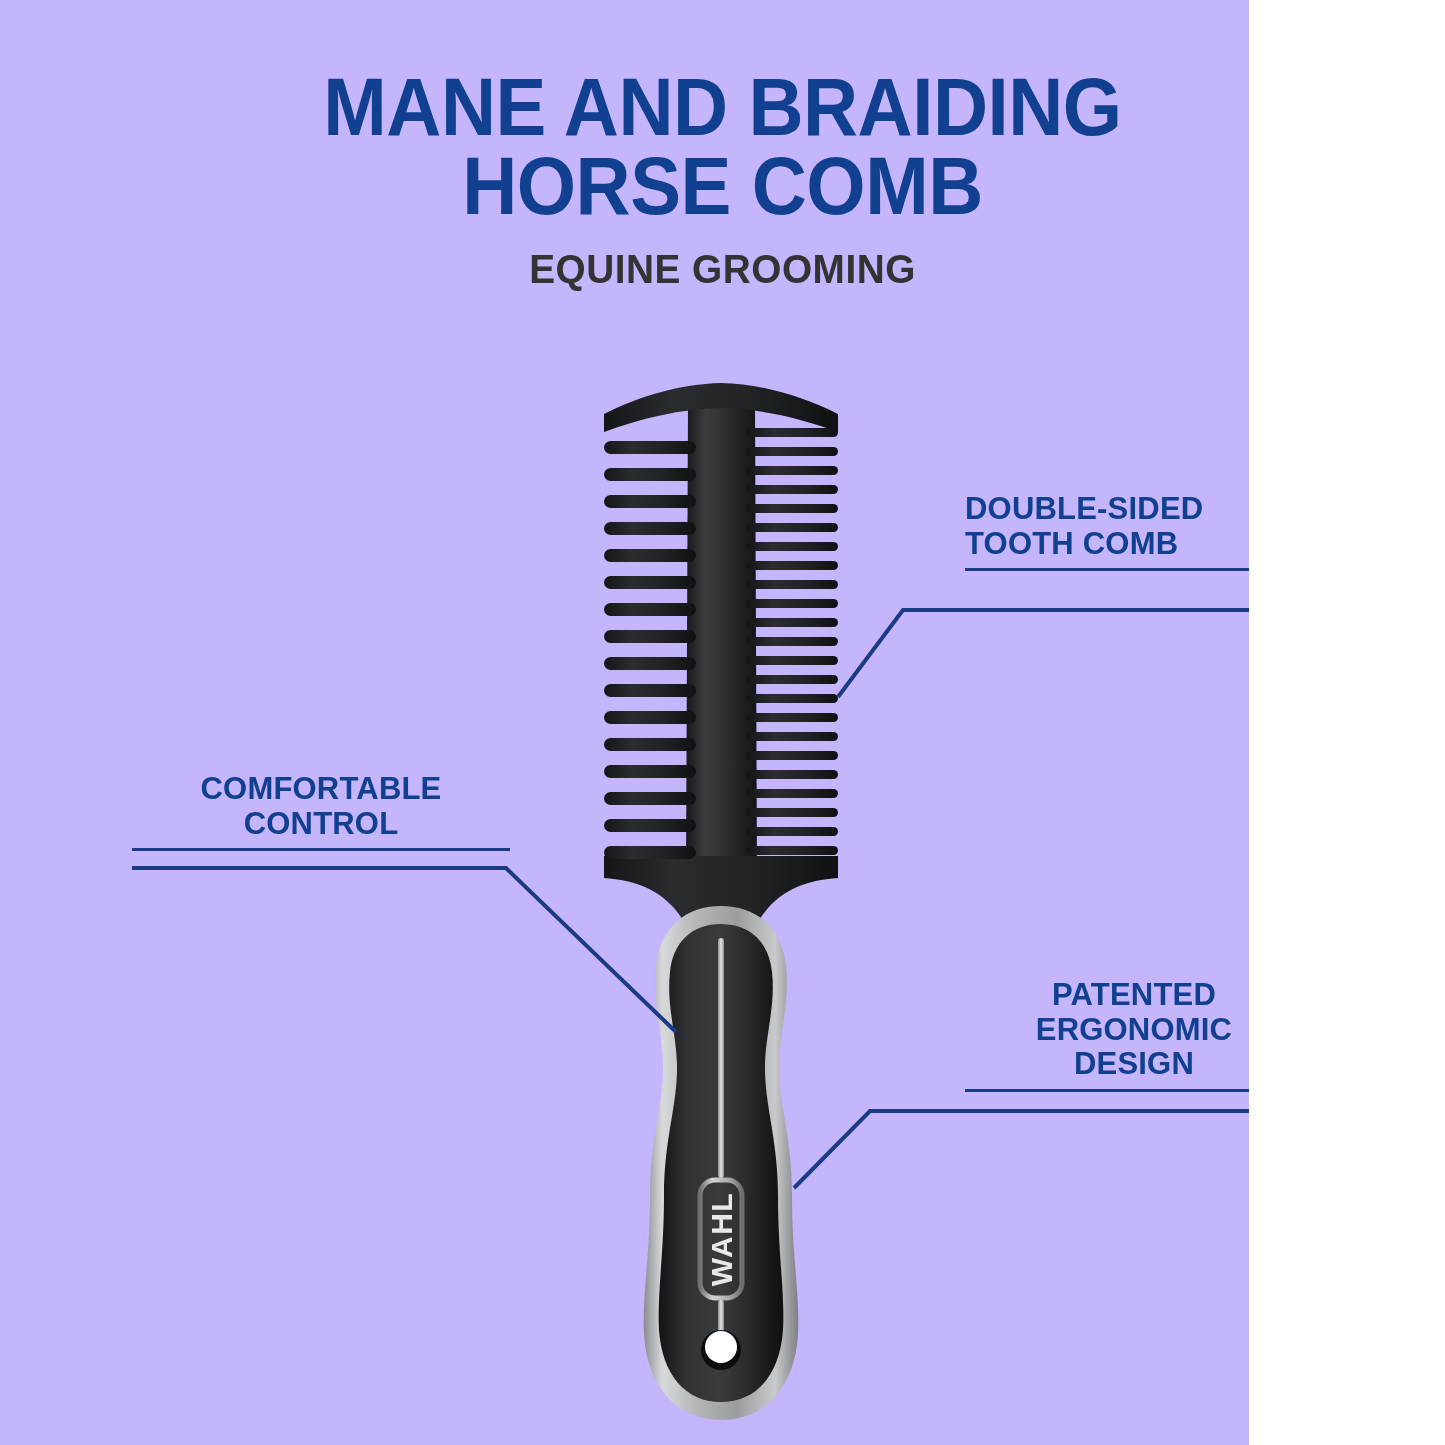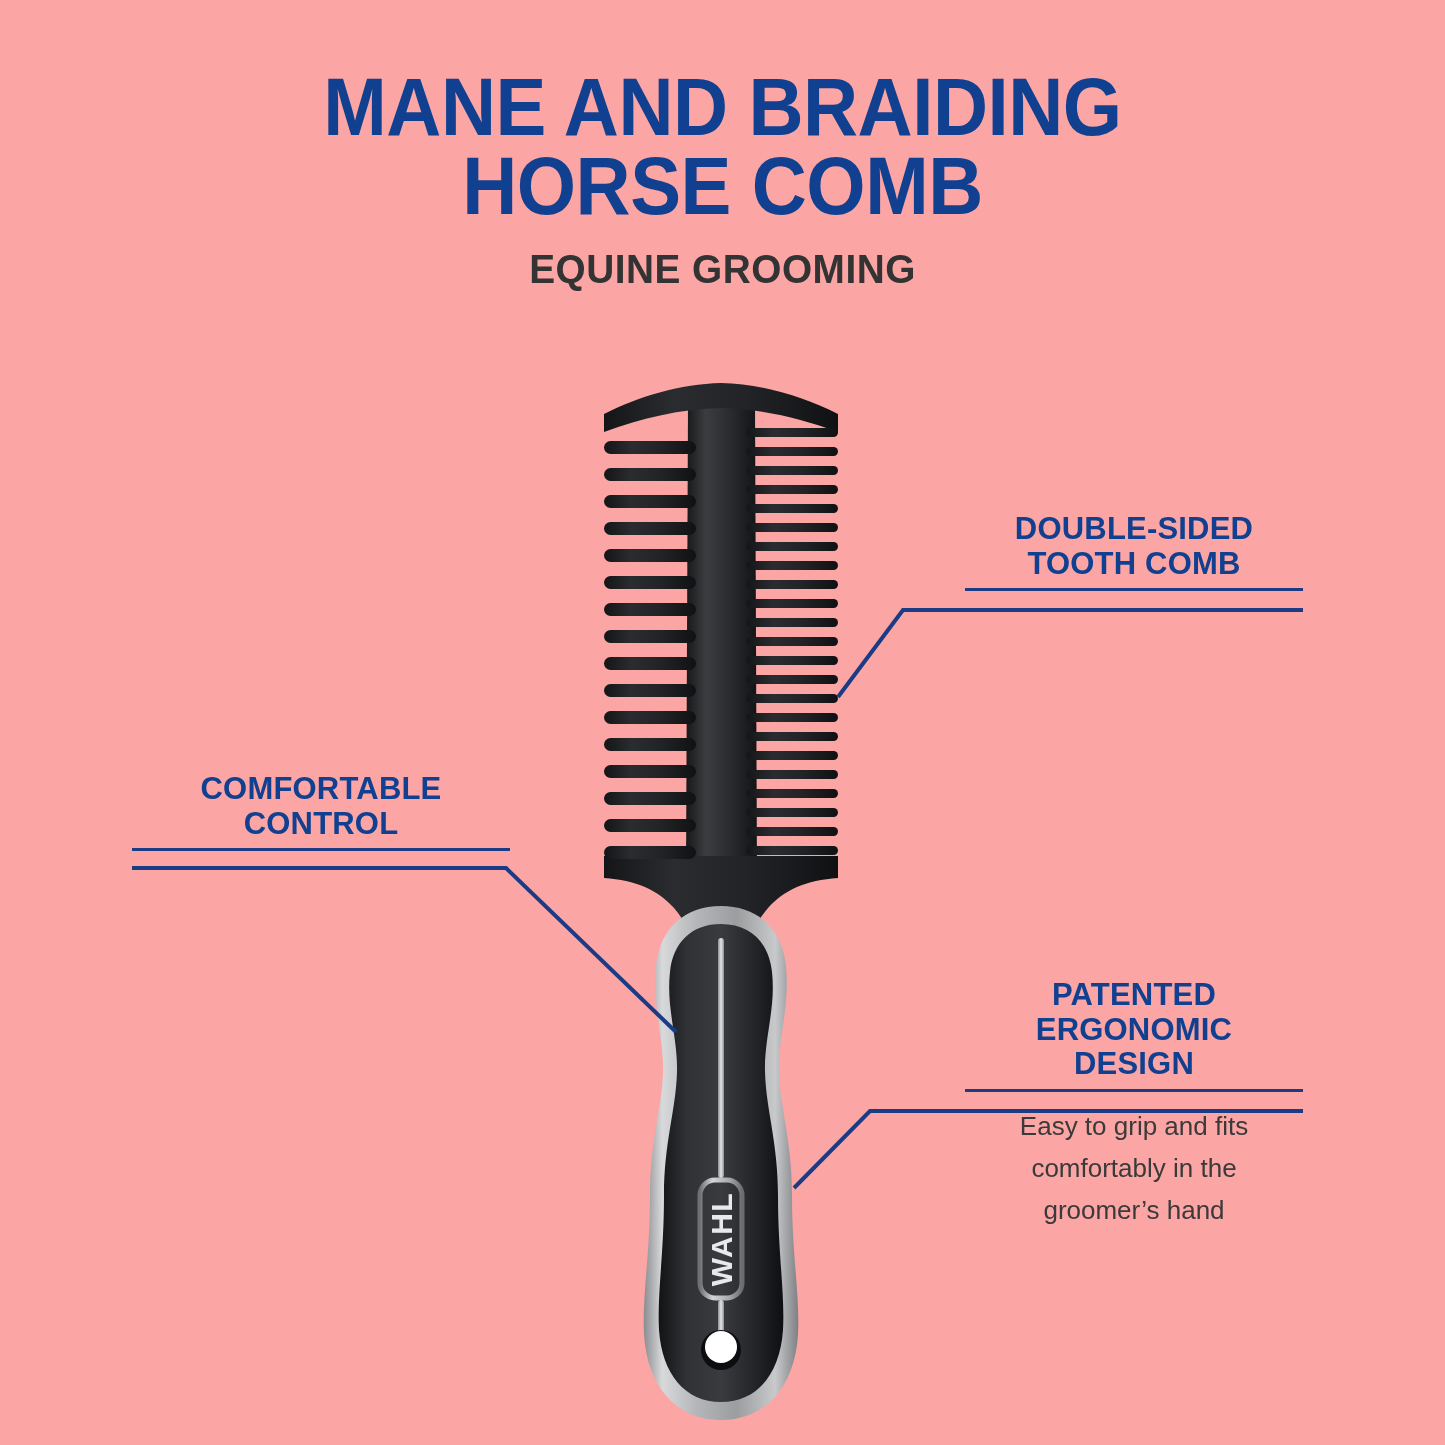--- a/index.html
+++ b/index.html
@@ -8,23 +8,23 @@
     padding: 0;
     background: #ffffff;
   }
   body {
     font-family: "Liberation Sans", sans-serif;
     -webkit-font-smoothing: antialiased;
   }
 
   #stage {
     position: relative;
-    width: 1445px;
+    width: 1249px;
     height: 1445px;
-    background: #fca5a5;
+    background: #c4b5fd;
     overflow: hidden;
   }
 
   
   #header {
     position: absolute;
     left: 0;
     top: 68px;
     width: 1445px;
     text-align: center;
@@ -76,23 +76,23 @@
     font-weight: 400;
     font-size: 26px;
     line-height: 1.62;
     color: #3A3A3A;
     margin: 13px 0 0 0;
     white-space: pre-line;
   }
 
   #callout-double-sided {
     left: 965px;
-    top: 512px;
+    top: 492px;
     width: 338px;
-    text-align: center;
+    text-align: left;
   }
   #callout-patented {
     left: 965px;
     top: 978px;
     width: 338px;
     text-align: center;
   }
   #callout-comfortable {
     left: 132px;
     top: 772px;
@@ -300,18 +300,15 @@
     <div class="callout-head">COMFORTABLE
 CONTROL</div>
     <div class="callout-rule"></div>
   </div>
 
   <div class="callout" id="callout-patented">
     <div class="callout-head">PATENTED
 ERGONOMIC
 DESIGN</div>
     <div class="callout-rule"></div>
-    <div class="callout-body">Easy to grip and fits
-comfortably in the
-groomer’s hand</div>
   </div>
 
 </div>
 
 </body></html>

